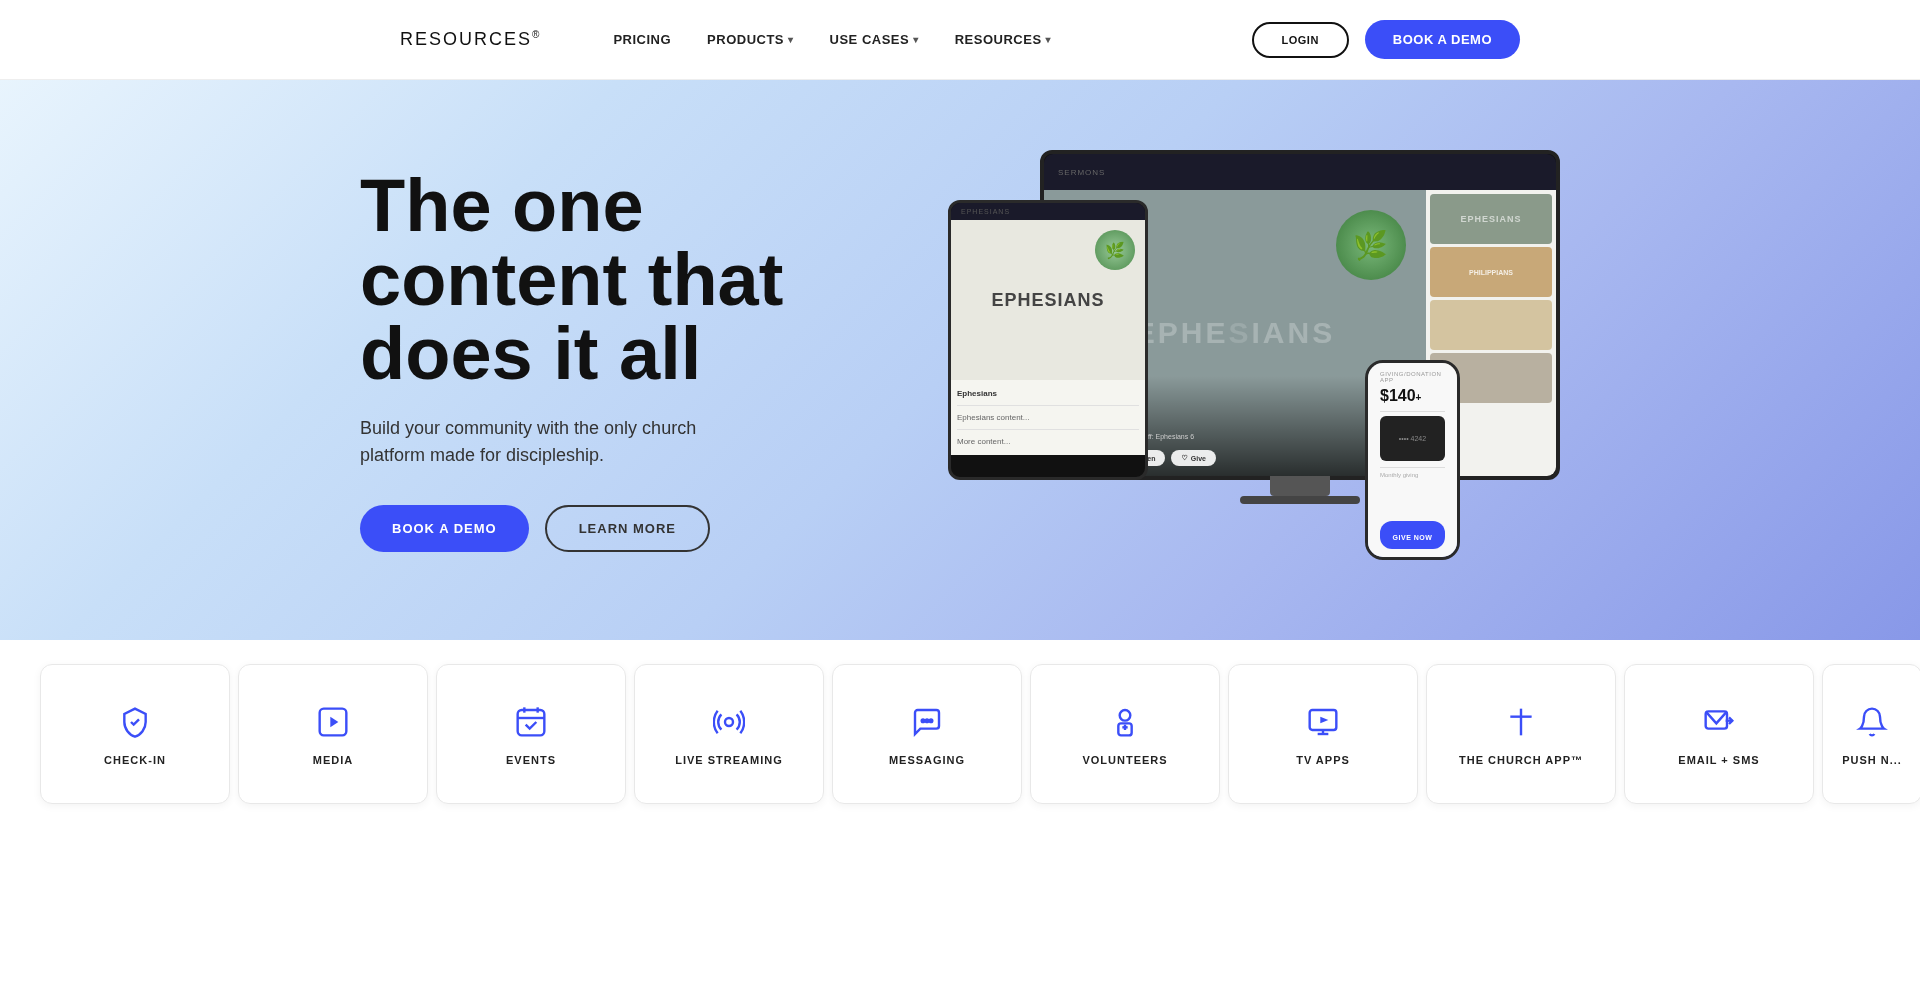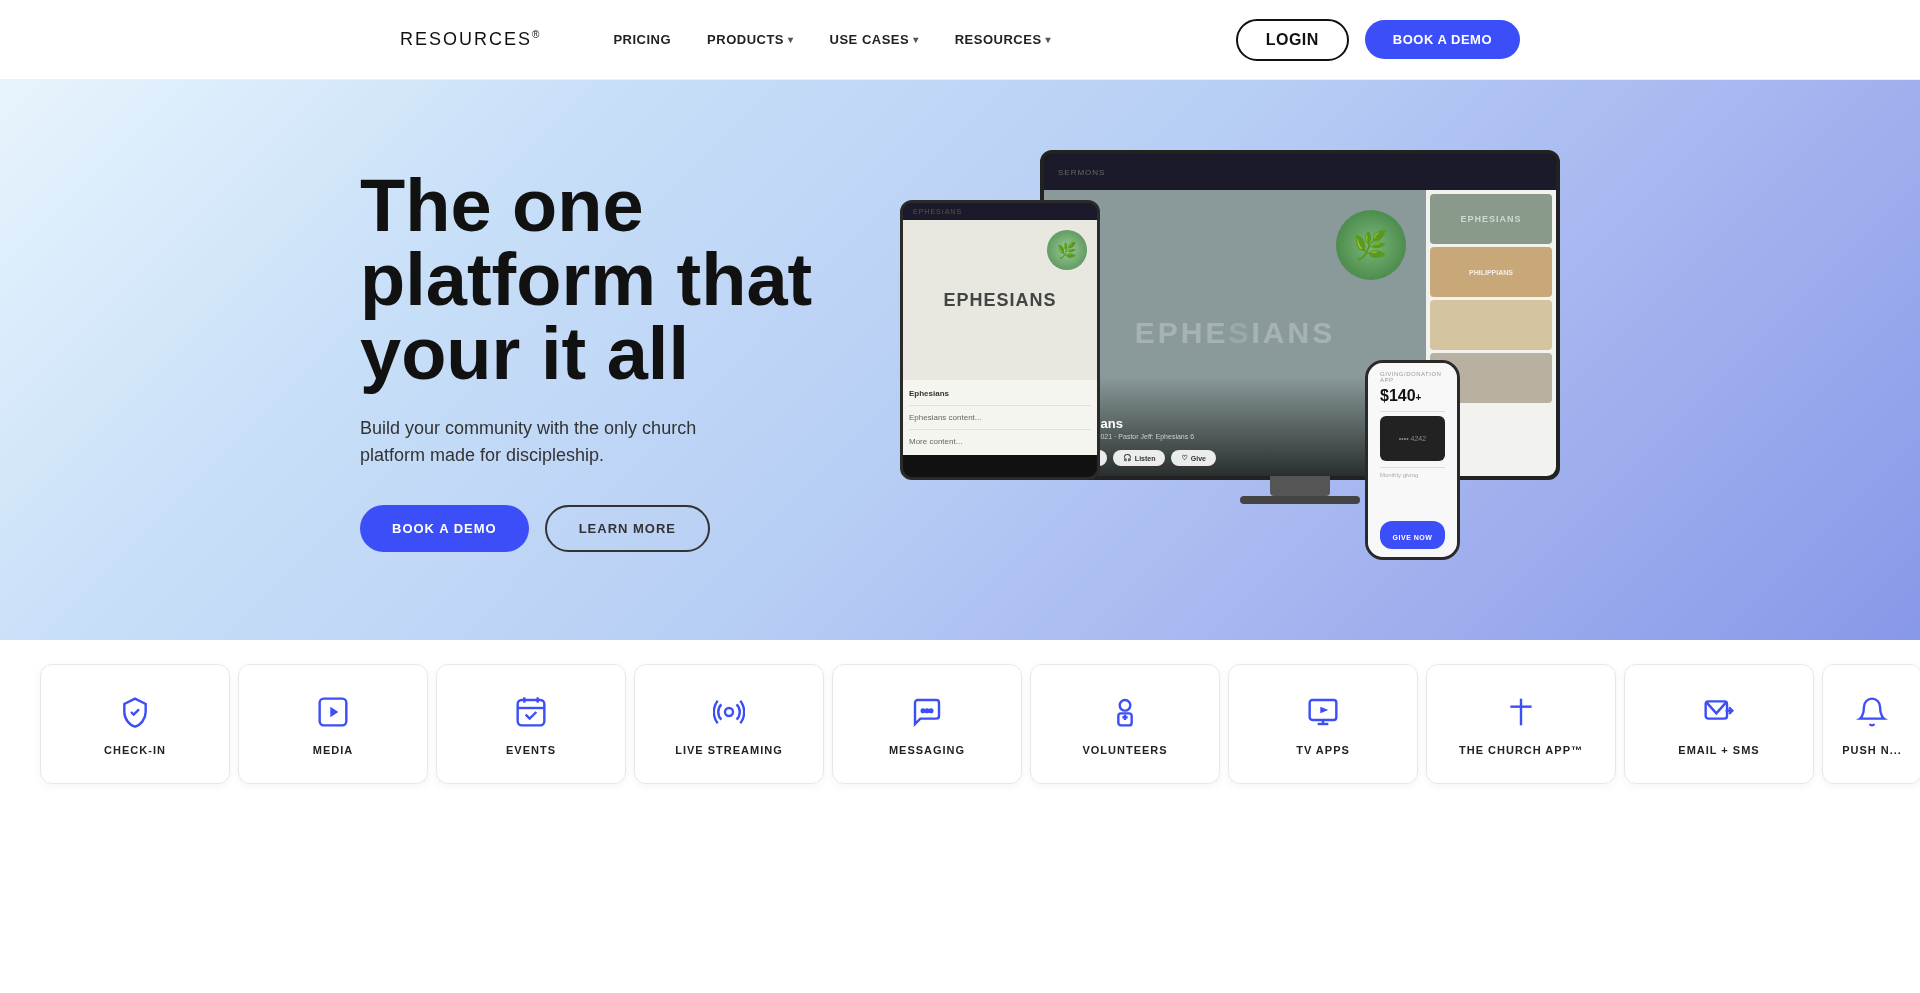--- a/index.html
+++ b/index.html
@@ -58,21 +58,21 @@
       display: flex;
       align-items: center;
       gap: 16px;
       margin-left: auto;
     }
     .btn-login {
       padding: 10px 28px;
       border: 2px solid #111;
       border-radius: 50px;
       background: transparent;
-      font-size: 16px;
+      font-size: 11px;
       font-weight: 700;
       letter-spacing: 0.5px;
       color: #111;
       cursor: pointer;
       text-transform: uppercase;
     }
     .btn-demo {
       padding: 12px 28px;
       border: none;
       border-radius: 50px;
@@ -204,21 +204,21 @@
     .features-scroll {
       display: flex;
       gap: 8px;
       padding: 24px 40px;
       overflow-x: auto;
       scrollbar-width: none;
     }
     .features-scroll::-webkit-scrollbar { display: none; }
     .feature-card {
       flex: 0 0 190px;
-      height: 120px;
+      height: 140px;
       background: #fff;
       border: 1px solid #e8e8e8;
       border-radius: 12px;
       display: flex;
       flex-direction: column;
       align-items: center;
       justify-content: center;
       gap: 12px;
       cursor: pointer;
       box-shadow: 0 2px 8px rgba(0,0,0,0.05);
@@ -272,29 +272,29 @@
     <div class="nav-actions">
       <button class="btn-login">LOGIN</button>
       <button class="btn-demo">BOOK A DEMO</button>
     </div>
   </div>
 </nav>
 
 <section class="hero">
   <div class="hero-inner">
     <div class="hero-text">
-      <h1 class="hero-title">The one platform that your it all</h1>
+      <h1 class="hero-title">The one content that does it all</h1>
       <p class="hero-subtitle">Build your community with the only church platform made for discipleship.</p>
       <div class="hero-buttons">
         <button class="btn-hero-demo">BOOK A DEMO</button>
         <button class="btn-hero-learn">LEARN MORE</button>
       </div>
     </div>
 
-    <div class="hero-mockup" style="flex:1; position:relative; height:420px; min-width:560px;">
+    <div class="hero-mockup" style="flex:1; position:relative; height:420px; min-width:560px;margin-left:48px;">
 
       <div class="mockup-monitor" style="position:absolute; right:0; top:0; width:520px; height:330px; background:#111; border-radius:12px; border:4px solid #222; overflow:visible;">
         <div style="width:100%; height:100%; overflow:hidden; border-radius:9px; position:relative;">
 
           <div style="background:#1a1a2a; padding:8px 14px; display:flex; align-items:center; gap:12px; height:36px;">
             <span style="font-size:8px; color:#666; text-transform:uppercase; letter-spacing:1px;">SERMONS</span>
           </div>
 
           <div style="display:flex; height:calc(100% - 36px);">
 

